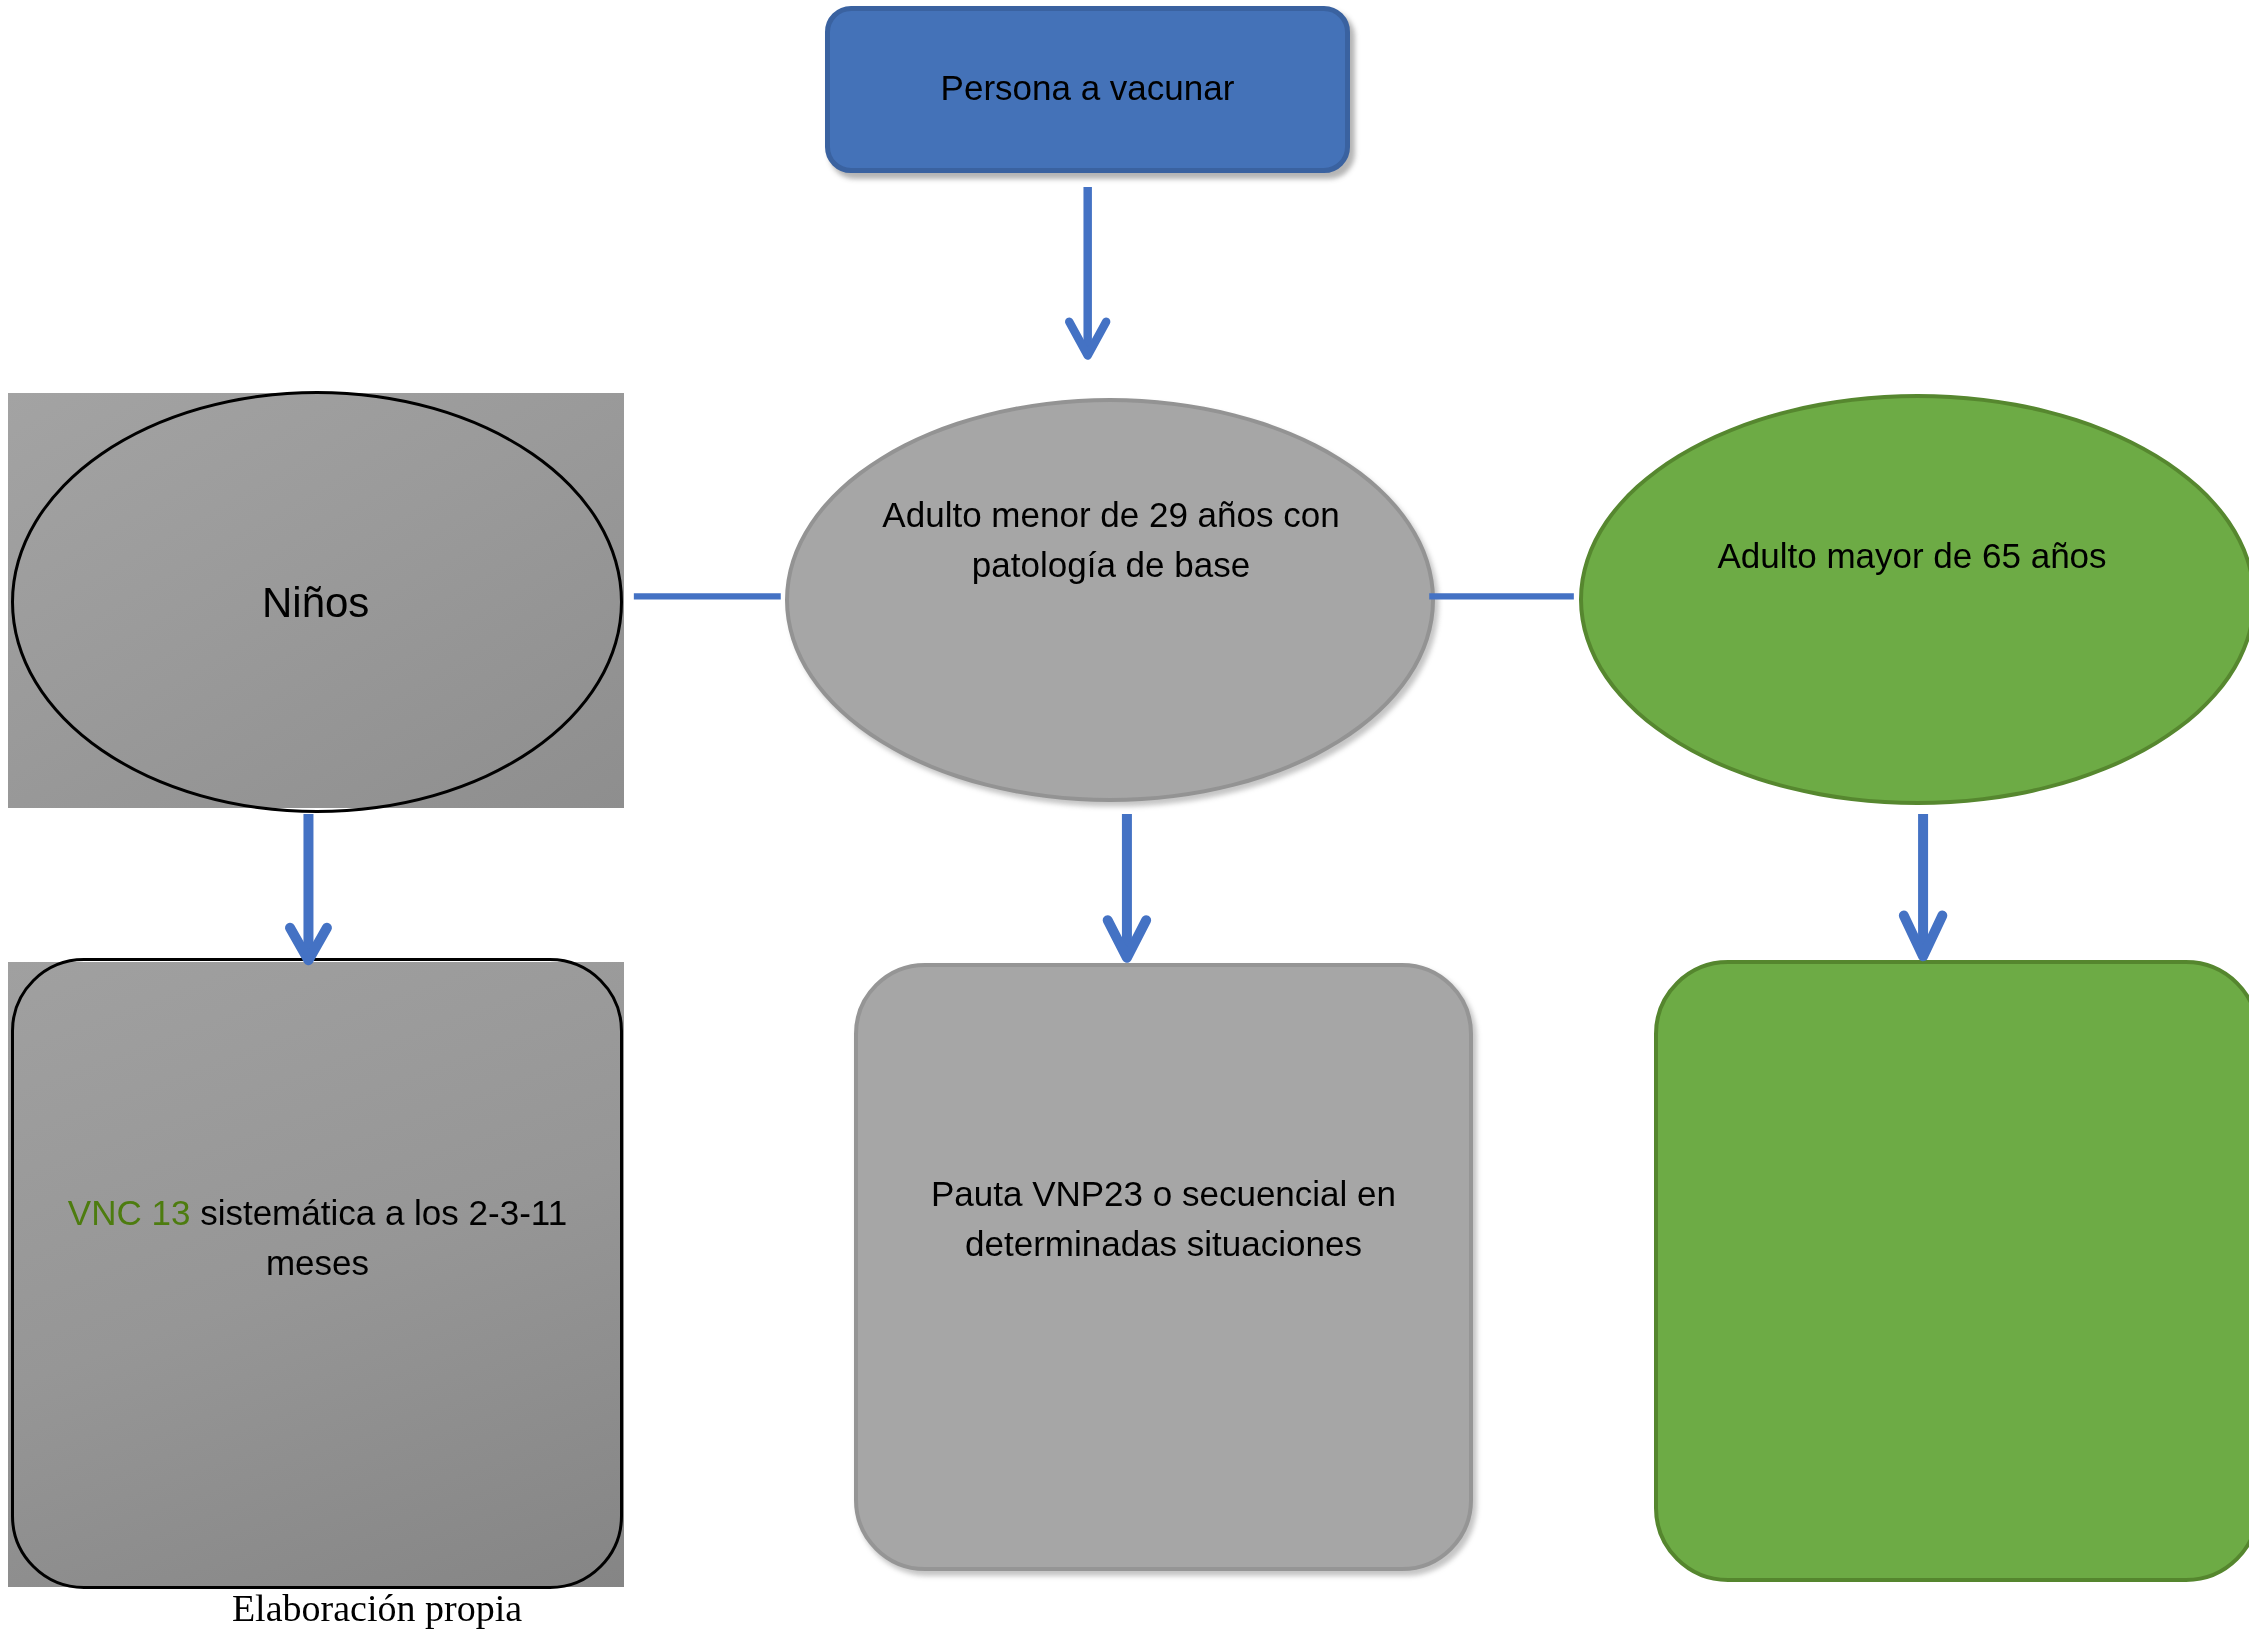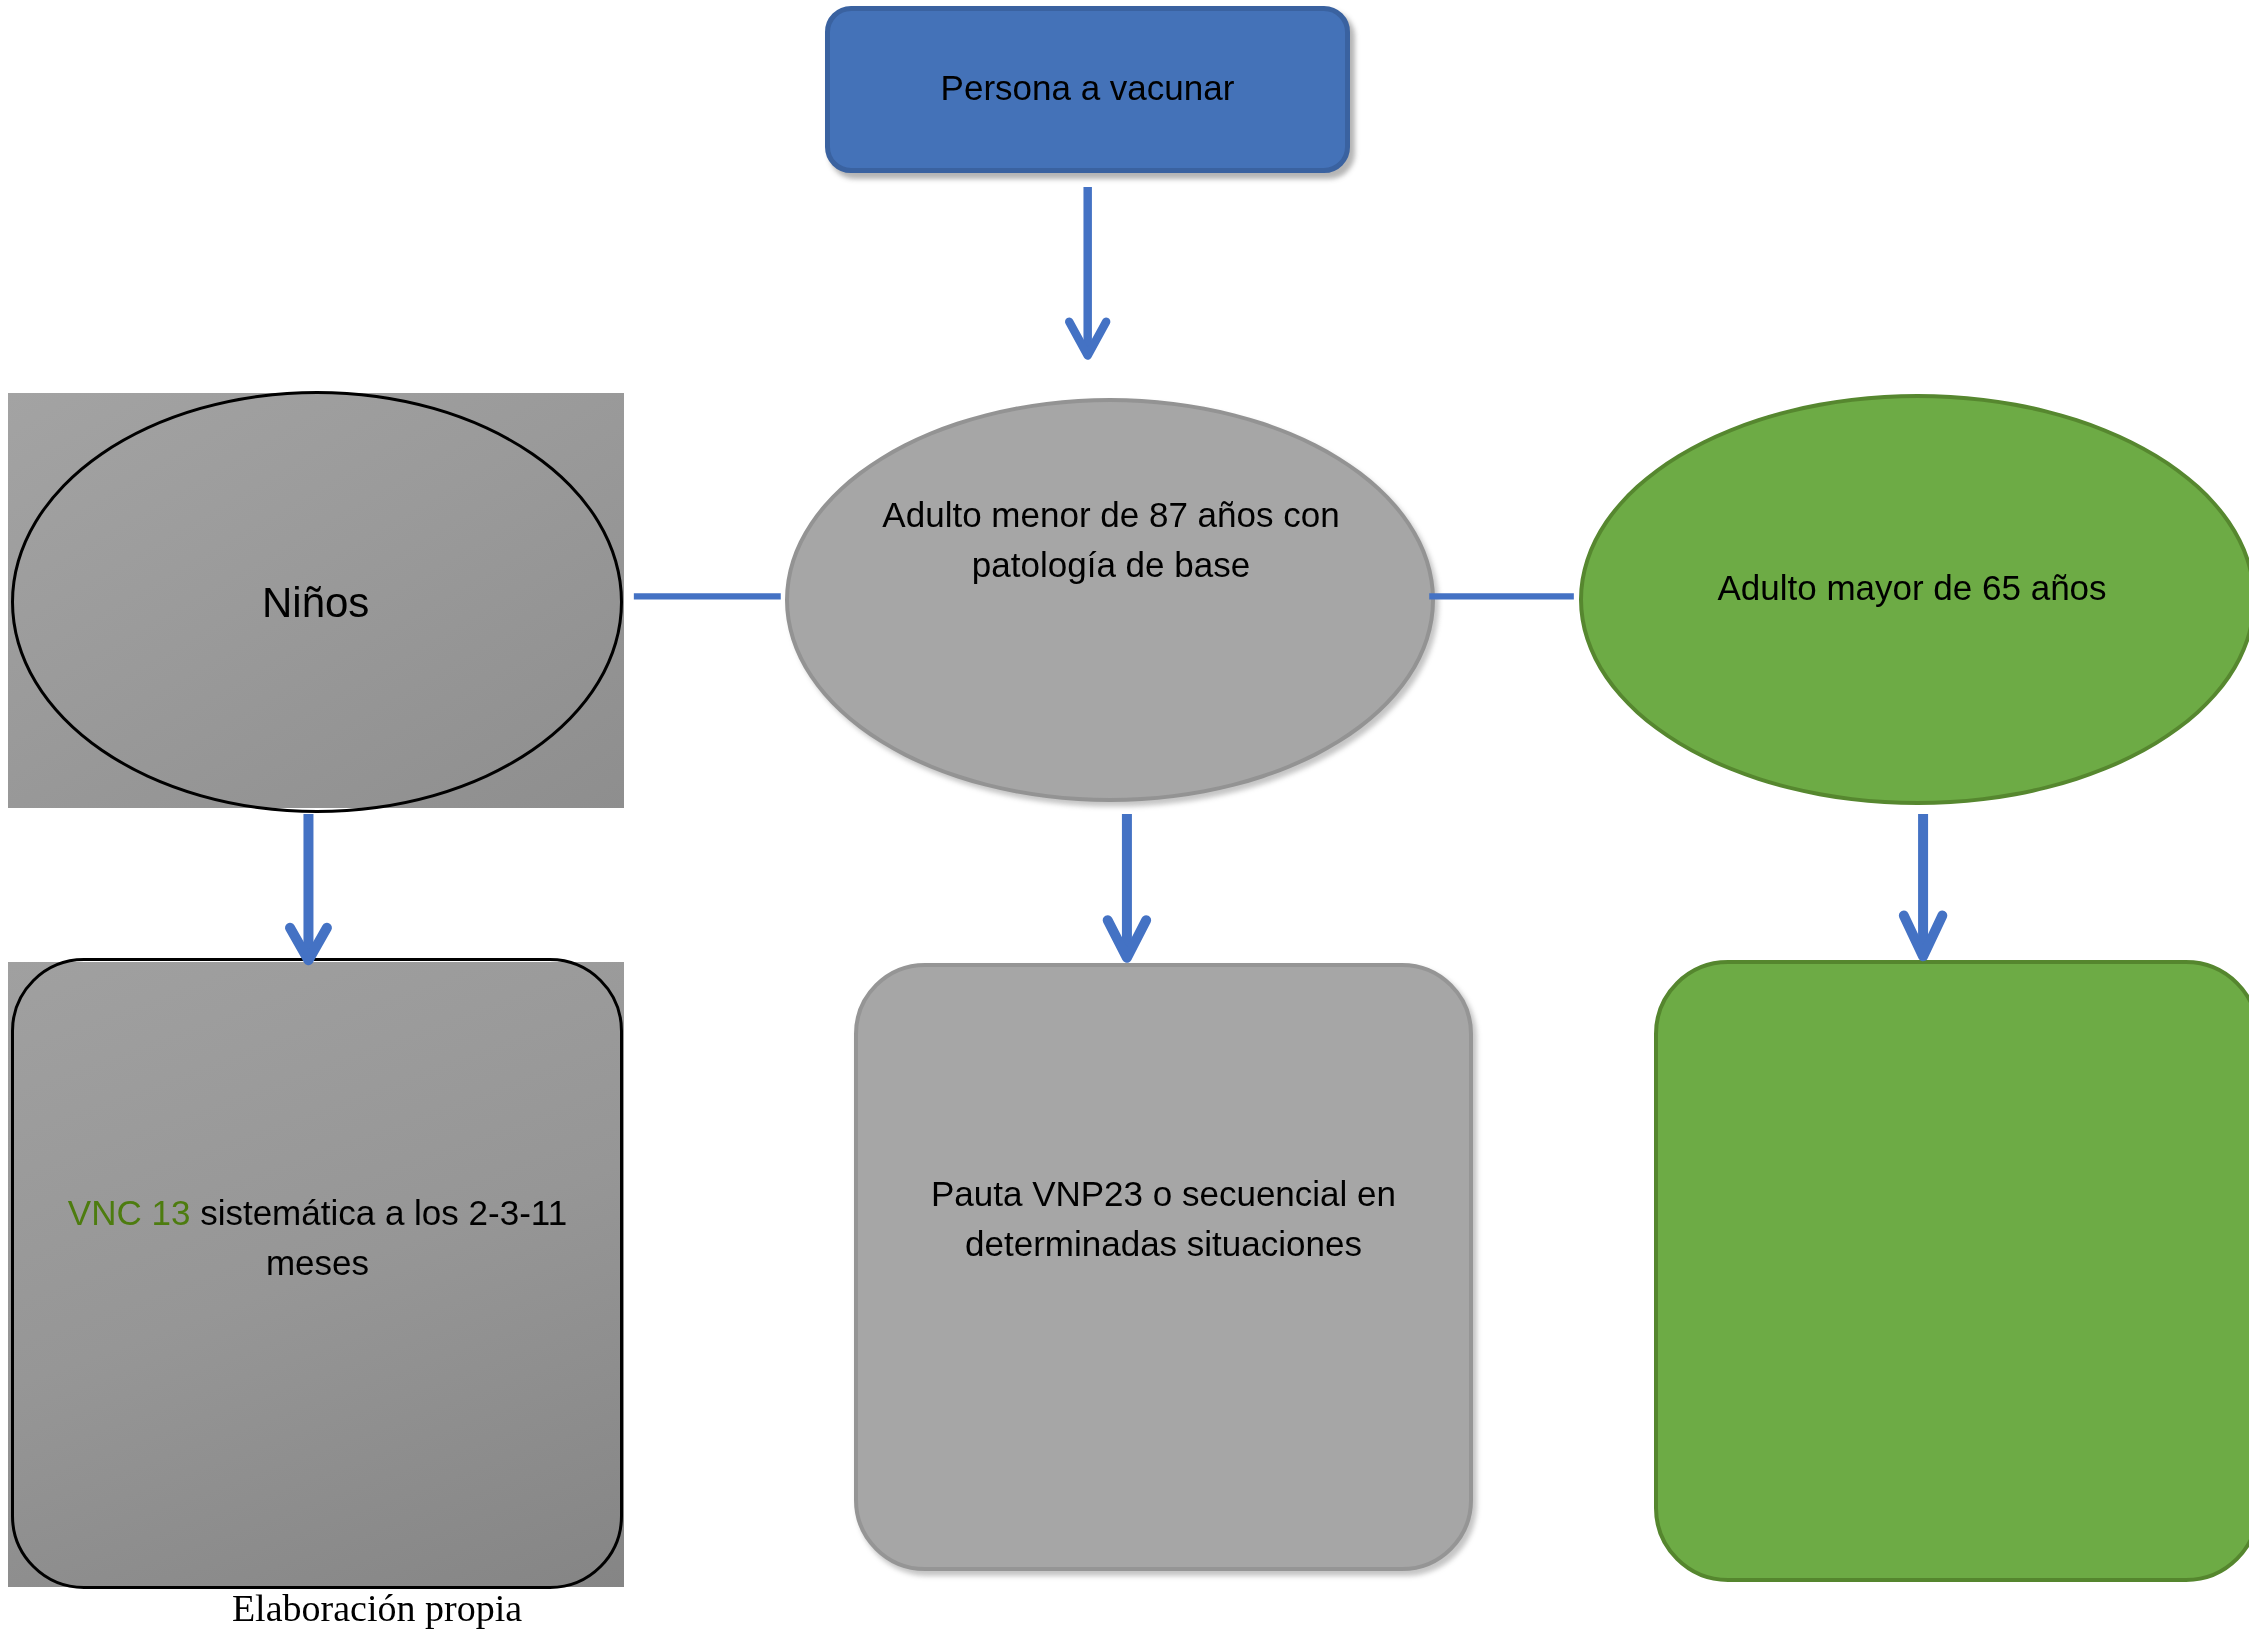--- a/index.html
+++ b/index.html
@@ -109,21 +109,20 @@
     border: 4.6px solid #56872F;
     border-radius: 50%;
     box-sizing: border-box;
     z-index: 10;
   }
   #adulto-mayor-label {
     left: 1608px;
     top: 531px;
     width: 608px;
     font-size: 35px;
-    margin-top: 32px;
   }
 
   
   #ninos-out-plate {
     position: absolute;
     left: 7.7px;
     top: 962px;
     width: 616px;
     height: 625px;
     background: linear-gradient(160deg, #A0A0A0 0%, #969696 50%, #858585 100%);
@@ -252,21 +251,21 @@
   </svg>
 
   <div id="start-box"></div>
   <div class="node-text" id="start-label">Persona a vacunar</div>
 
   <div id="ninos-plate"></div>
   <div id="ninos-ellipse"></div>
   <div class="node-text" id="ninos-label">Niños</div>
 
   <div id="adulto-menor-ellipse"></div>
-  <div class="node-text" id="adulto-menor-label">Adulto menor de 87 años con patología de base</div>
+  <div class="node-text" id="adulto-menor-label">Adulto menor de 29 años con patología de base</div>
 
   <div id="adulto-mayor-ellipse"></div>
   <div class="node-text" id="adulto-mayor-label">Adulto mayor de 65 años</div>
 
   <div id="ninos-out-plate"></div>
   <div id="ninos-out-shape"></div>
   <div class="node-text" id="ninos-out-label"><span class="hl">VNC 13</span><span> sistemática a los 2-3-11 meses</span></div>
 
   <div id="vnp-mid-box"></div>
   <div class="node-text" id="vnp-mid-label">Pauta VNP23 o secuencial en determinadas situaciones</div>

